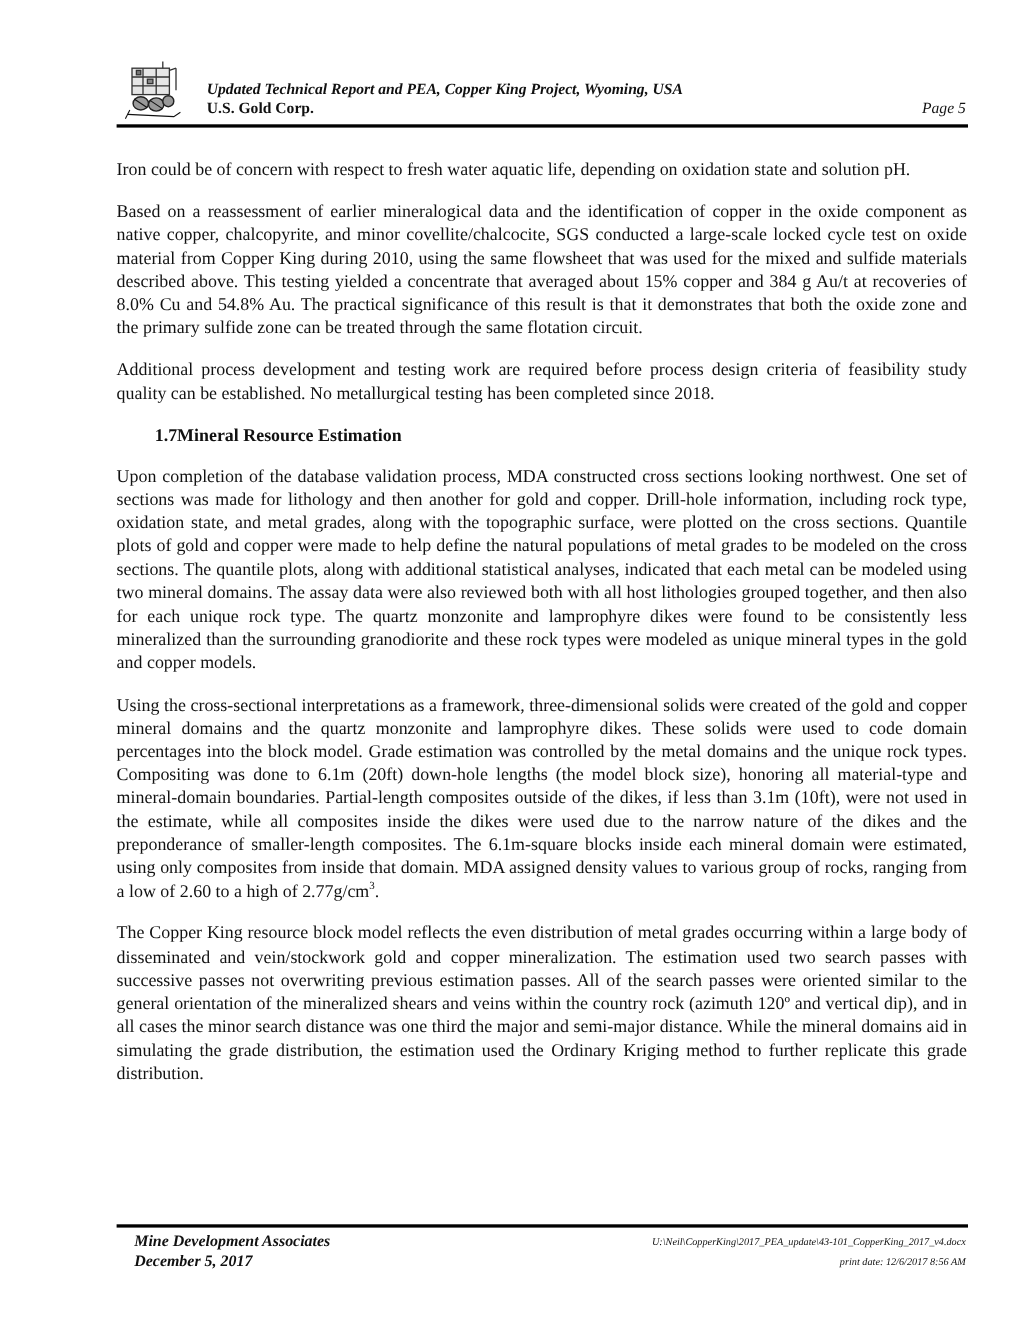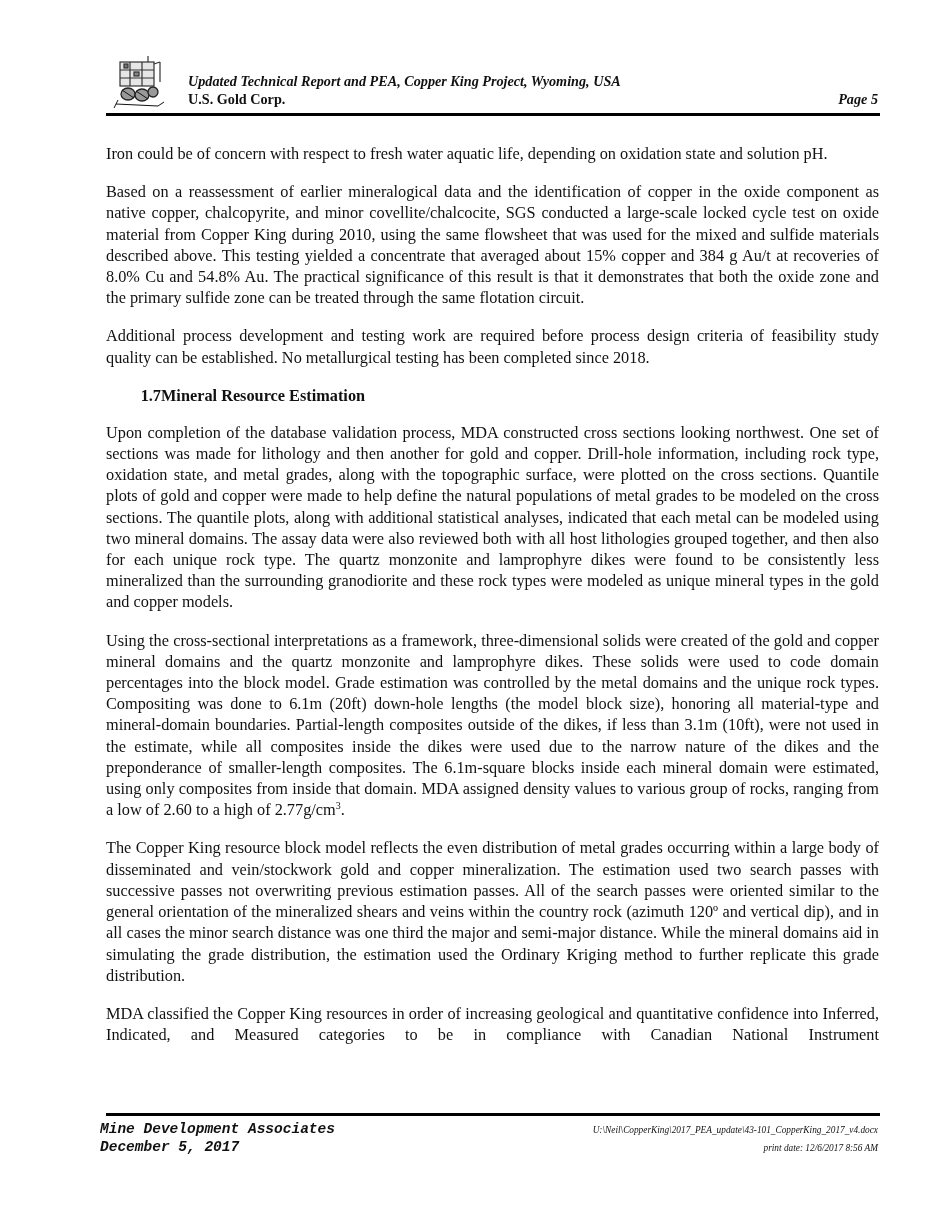--- a/index.html
+++ b/index.html
@@ -54,21 +54,21 @@
       font-weight: bold;
       font-size: 14.2px;
       line-height: 17px;
       white-space: nowrap;
     }
     .header-page {
       position: absolute;
       right: 2px;
       top: 39px;
       font-style: italic;
-      font-weight: bold;
+      font-weight: normal;
       font-size: 14.2px;
       line-height: 17px;
       white-space: nowrap;
     }
     .rule {
       position: absolute;
       left: 66px;
       width: 774px;
       height: 3px;
       background: #000000;
@@ -96,27 +96,26 @@
       line-height: 21px;
       margin: 0 0 16px 0;
       display: flex;
     }
     .heading .num { width: 55px; text-align: right; }
     sup { font-size: 10px; line-height: 0; vertical-align: super; }
 
     
     .footer-left-1, .footer-left-2 {
       position: absolute;
-      left: 60px;
+      left: 82px;
       font-style: italic;
       font-weight: bold;
       font-size: 14.5px;
       line-height: 17px;
       white-space: nowrap;
-      font-family: Liberation Mono, monospace;
     }
     .footer-left-1 { top: 1121px; }
     .footer-left-2 { top: 1139px; }
     .footer-right-1, .footer-right-2 {
       position: absolute;
       right: 97px;
       font-style: italic;
       font-size: 9.3px;
       line-height: 12px;
       white-space: nowrap;
@@ -171,21 +170,20 @@
     <div class="heading">
       <span class="num">1.7</span>
       <span>Mineral Resource Estimation</span>
     </div>
 
     <p class="para">Upon completion of the database validation process, MDA constructed cross sections looking northwest. One set of sections was made for lithology and then another for gold and copper.  Drill-hole information, including rock type, oxidation state, and metal grades, along with the topographic surface, were plotted on the cross sections.  Quantile plots of gold and copper were made to help define the natural populations of metal grades to be modeled on the cross sections.  The quantile plots, along with additional statistical analyses, indicated that each metal can be modeled using two mineral domains.  The assay data were also reviewed both with all host lithologies grouped together, and then also for each unique rock type.  The quartz monzonite and lamprophyre dikes were found to be consistently less mineralized than the surrounding granodiorite and these rock types were modeled as unique mineral types in the gold and copper models.</p>
 
     <p class="para"><span>Using the cross-sectional interpretations as a framework, three-dimensional solids were created of the gold and copper mineral domains and the quartz monzonite and lamprophyre dikes.  These solids were used to code domain percentages into the block model.  Grade estimation was controlled by the metal domains and the unique rock types.  Compositing was done to 6.1m (20ft) down-hole lengths (the model block size), honoring all material-type and mineral-domain boundaries.  Partial-length composites outside of the dikes, if less than 3.1m (10ft), were not used in the estimate, while all composites inside the dikes were used due to the narrow nature of the dikes and the preponderance of smaller-length composites.  The 6.1m-square blocks inside each mineral domain were estimated, using only composites from inside that domain. MDA assigned density values to various group of rocks, ranging from a low of 2.60 to a high of 2.77g/cm</span><sup>3</sup><span>.</span></p>
 
     <p class="para">The Copper King resource block model reflects the even distribution of metal grades occurring within a large body of disseminated and vein/stockwork gold and copper mineralization.  The estimation used two search passes with successive passes not overwriting previous estimation passes.  All of the search passes were oriented similar to the general orientation of the mineralized shears and veins within the country rock (azimuth 120º and vertical dip), and in all cases the minor search distance was one third the major and semi-major distance.  While the mineral domains aid in simulating the grade distribution, the estimation used the Ordinary Kriging method to further replicate this grade distribution.</p>
-    <p class="para last-line-flush">MDA classified the Copper King resources in order of increasing geological and quantitative confidence into Inferred, Indicated, and Measured categories to be in compliance with Canadian National Instrument</p>
   </div>
 
   <div class="rule bottom"></div>
   <div class="footer-left-1">Mine Development Associates</div>
   <div class="footer-left-2">December 5, 2017</div>
   <div class="footer-right-1">U:\Neil\CopperKing\2017_PEA_update\43-101_CopperKing_2017_v4.docx</div>
   <div class="footer-right-2">print date: 12/6/2017 8:56 AM</div>
 </div>
 
 </body></html>

